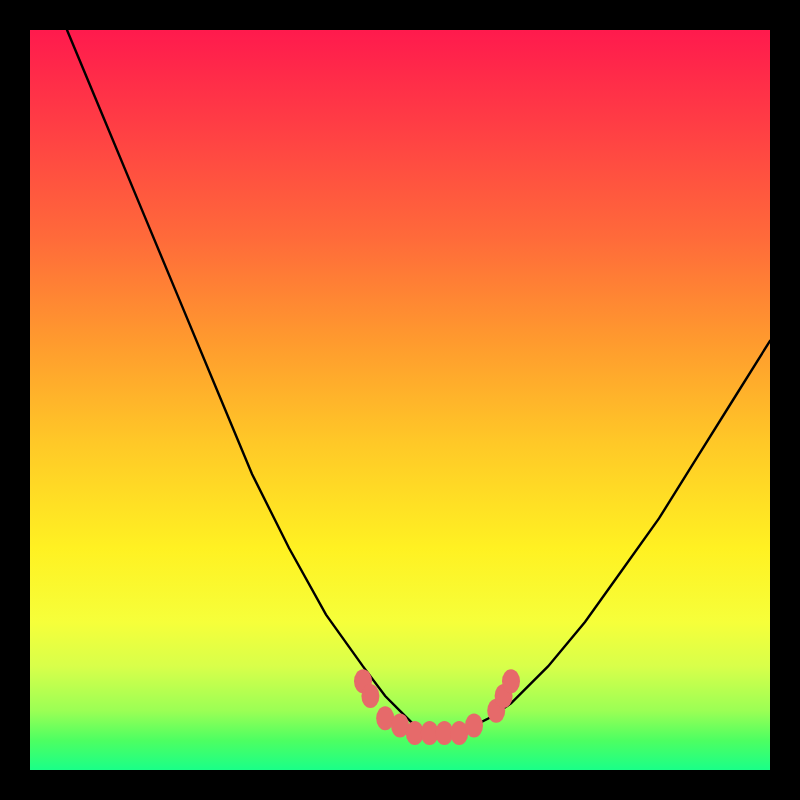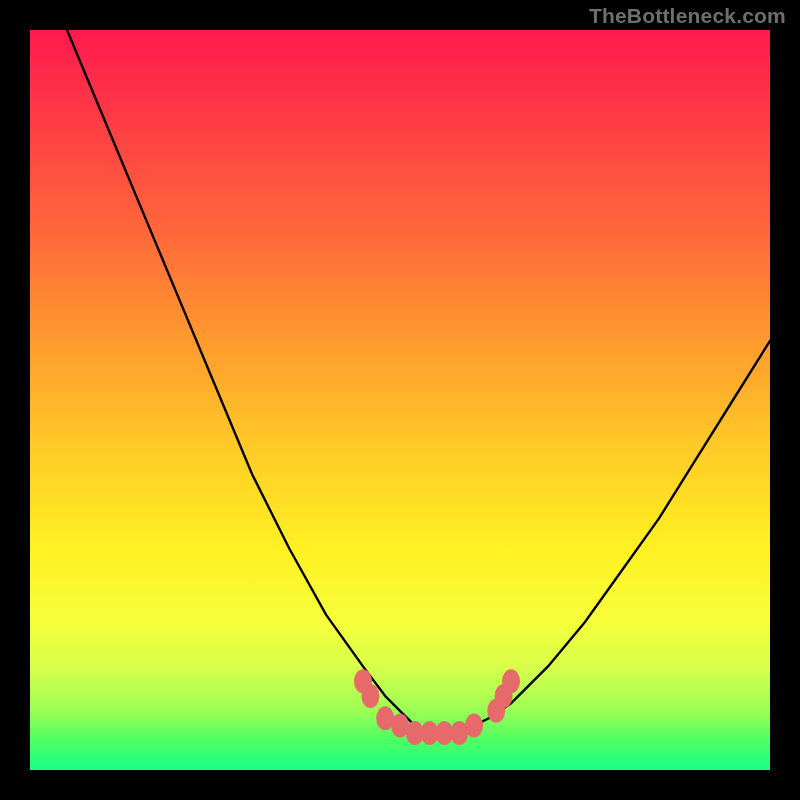--- a/index.html
+++ b/index.html
@@ -61,21 +61,20 @@
   }
   .bead {
     fill: #e66a6a;
     stroke: none;
   }
 </style>
 </head>
 <body>
 
 <div class="frame">
-  <div class="watermark">TheBottleneck.com</div>
 
   <div class="plot">
     <svg class="curve" viewBox="0 0 740 740" preserveAspectRatio="none">
       <path d="M37.0 0.0 L74.0 88.8 L111.0 177.6 L148.0 266.4 L185.0 355.2 L222.0 444.0 L259.0 518.0 L296.0 584.6 L333.0 636.4 L355.2 666.0 L370.0 680.8 L384.8 695.6 L399.6 703.0 L414.4 703.0 L429.2 703.0 L444.0 695.6 L458.8 688.2 L481.0 673.4 L518.0 636.4 L555.0 592.0 L592.0 540.2 L629.0 488.4 L666.0 429.2 L703.0 370.0 L740.0 310.8" id="curvePath" fill="none" stroke="#000000" stroke-width="2.4" stroke-linecap="round"></path>
       <g id="beads">
           <ellipse cx="333" cy="651.2" rx="9" ry="12" class="bead" fill="#e66a6a"></ellipse>
           <ellipse cx="340.40000000000003" cy="666" rx="9" ry="12" class="bead" fill="#e66a6a"></ellipse>
           <ellipse cx="355.2" cy="688.2" rx="9" ry="12" class="bead" fill="#e66a6a"></ellipse>
           <ellipse cx="370" cy="695.6" rx="9" ry="12" class="bead" fill="#e66a6a"></ellipse>
           <ellipse cx="384.8" cy="703" rx="9" ry="12" class="bead" fill="#e66a6a"></ellipse>

